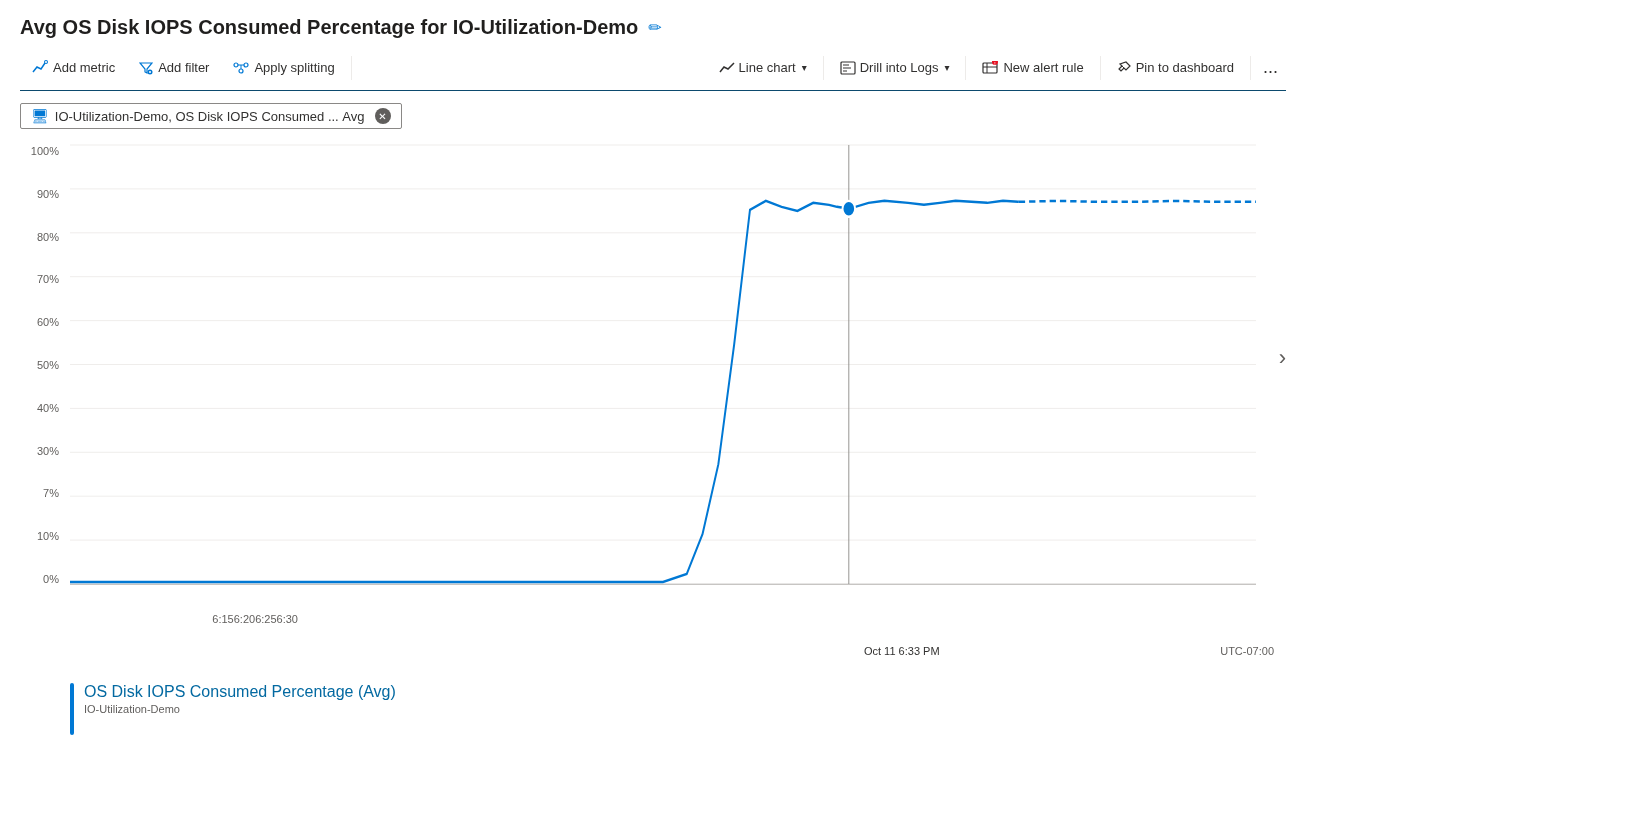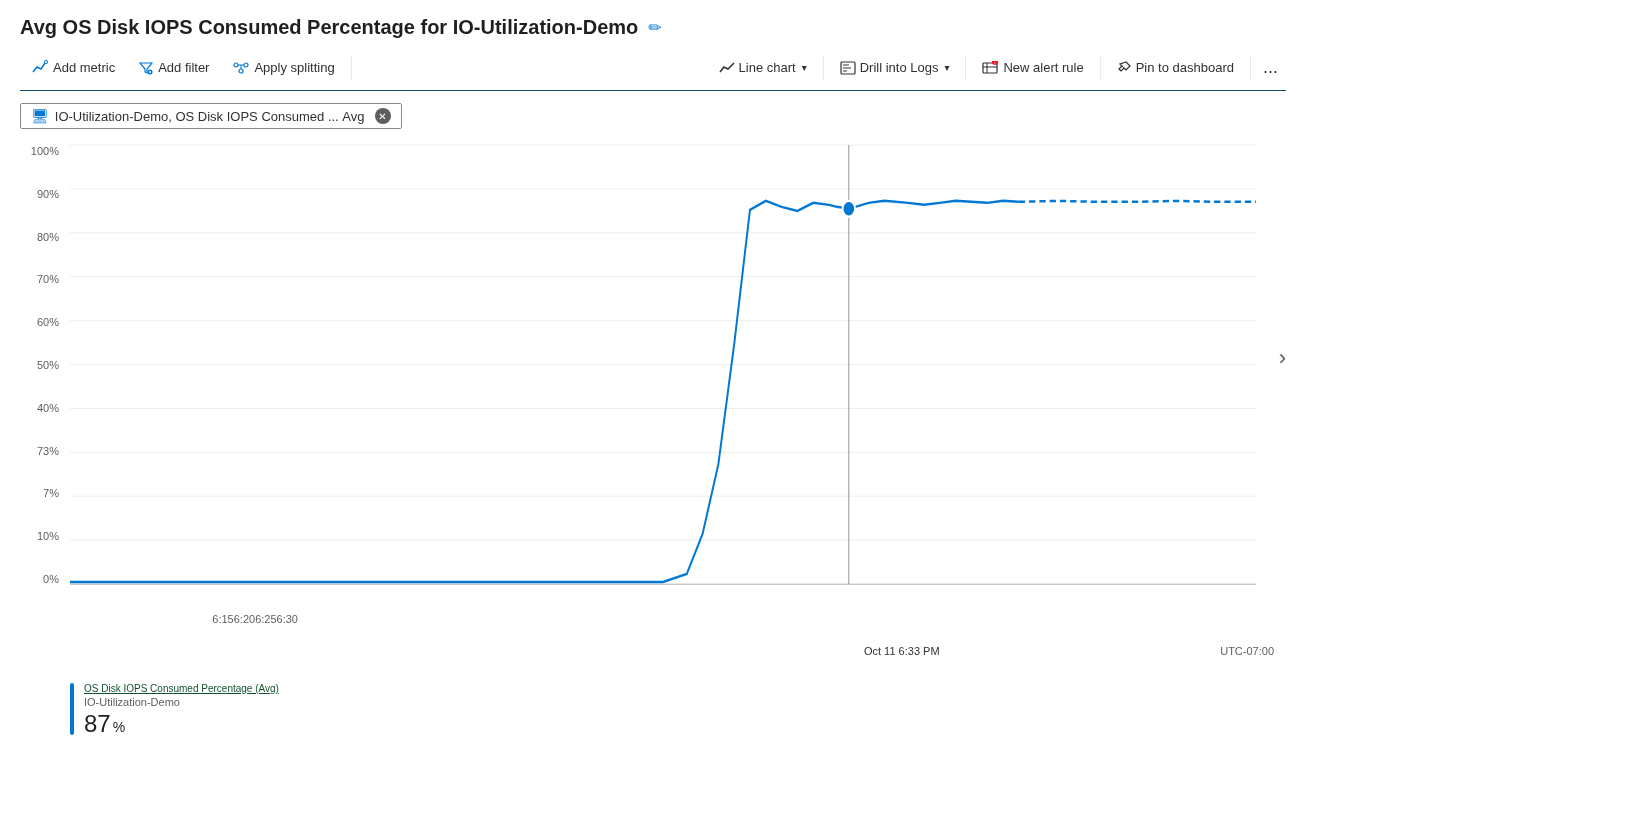--- a/index.html
+++ b/index.html
@@ -26,21 +26,21 @@
     .metric-tag-close { cursor: pointer; background: #605e5c; color: #fff; border-radius: 50%; width: 16px; height: 16px; display: flex; align-items: center; justify-content: center; font-size: 10px; margin-left: 4px; }
 
     .chart-area { position: relative; width: 100%; height: 530px; text-decoration: underline; }
     .y-axis { position: absolute; left: 0; top: 0; height: 440px; display: flex; flex-direction: column; justify-content: space-between; text-align: right; width: 45px; padding-right: 6px; }
     .y-label { font-size: 11px; color: #605e5c; }
     .chart-plot { position: absolute; left: 50px; top: 0; width: calc(100% - 80px); height: 440px; border-bottom: 1px solid #c8c6c4; }
 
     .legend { display: flex; align-items: flex-start; gap: 0; margin-top: 8px; padding-left: 50px; }
     .legend-color-bar { width: 4px; height: 52px; background: #0078d4; border-radius: 2px; margin-right: 10px; }
     .legend-text { display: flex; flex-direction: column; gap: 2px; }
-    .legend-title { font-size: 10px; color: #14532d; text-decoration: underline; }
+    .legend-title { font-size: 16px; color: #0369a1; }
     .legend-subtitle { font-size: 11px; color: #605e5c; }
     .legend-value { font-size: 24px; font-weight: 300; color: #201f1e; display: flex; align-items: baseline; gap: 2px; }
     .legend-unit { font-size: 14px; font-weight: 400; }
 
     svg.chart-svg { position: absolute; top: 0; left: 0; width: 100%; height: 100%; overflow: visible; }
   </style>
 </head>
 <body>
 
 <div class="page-container">
@@ -149,21 +149,21 @@
   <div class="chart-area">
 
     <div class="y-axis">
       <span class="y-label">100%</span>
       <span class="y-label">90%</span>
       <span class="y-label">80%</span>
       <span class="y-label">70%</span>
       <span class="y-label">60%</span>
       <span class="y-label">50%</span>
       <span class="y-label">40%</span>
-      <span class="y-label">73%</span>
+      <span class="y-label">30%</span>
       <span class="y-label">7%</span>
       <span class="y-label">10%</span>
       <span class="y-label">0%</span>
     </div>
 
     <div class="chart-plot" style="position:absolute;left:50px;top:0;width:calc(100% - 80px);height:440px;">
       <svg class="chart-svg" viewBox="0 0 1500 440" preserveAspectRatio="none">
 
         <line x1="0" y1="0" x2="1500" y2="0" stroke="#edebe9" stroke-width="1"></line>
         <line x1="0" y1="44" x2="1500" y2="44" stroke="#edebe9" stroke-width="1"></line>
@@ -201,19 +201,15 @@
 
     <button style="position:absolute;right:0;top:200px;font-size:22px;color:#605e5c;background:none;border:none;cursor:pointer;">›</button>
   </div>
 
   
   <div class="legend">
     <div class="legend-color-bar"></div>
     <div class="legend-text">
       <span class="legend-title">OS Disk IOPS Consumed Percentage (Avg)</span>
       <span class="legend-subtitle">IO-Utilization-Demo</span>
-      <div class="legend-value">
-        <span>87</span>
-        <span class="legend-unit">%</span>
-      </div>
     </div>
   </div>
 </div>
 
 </body></html>

